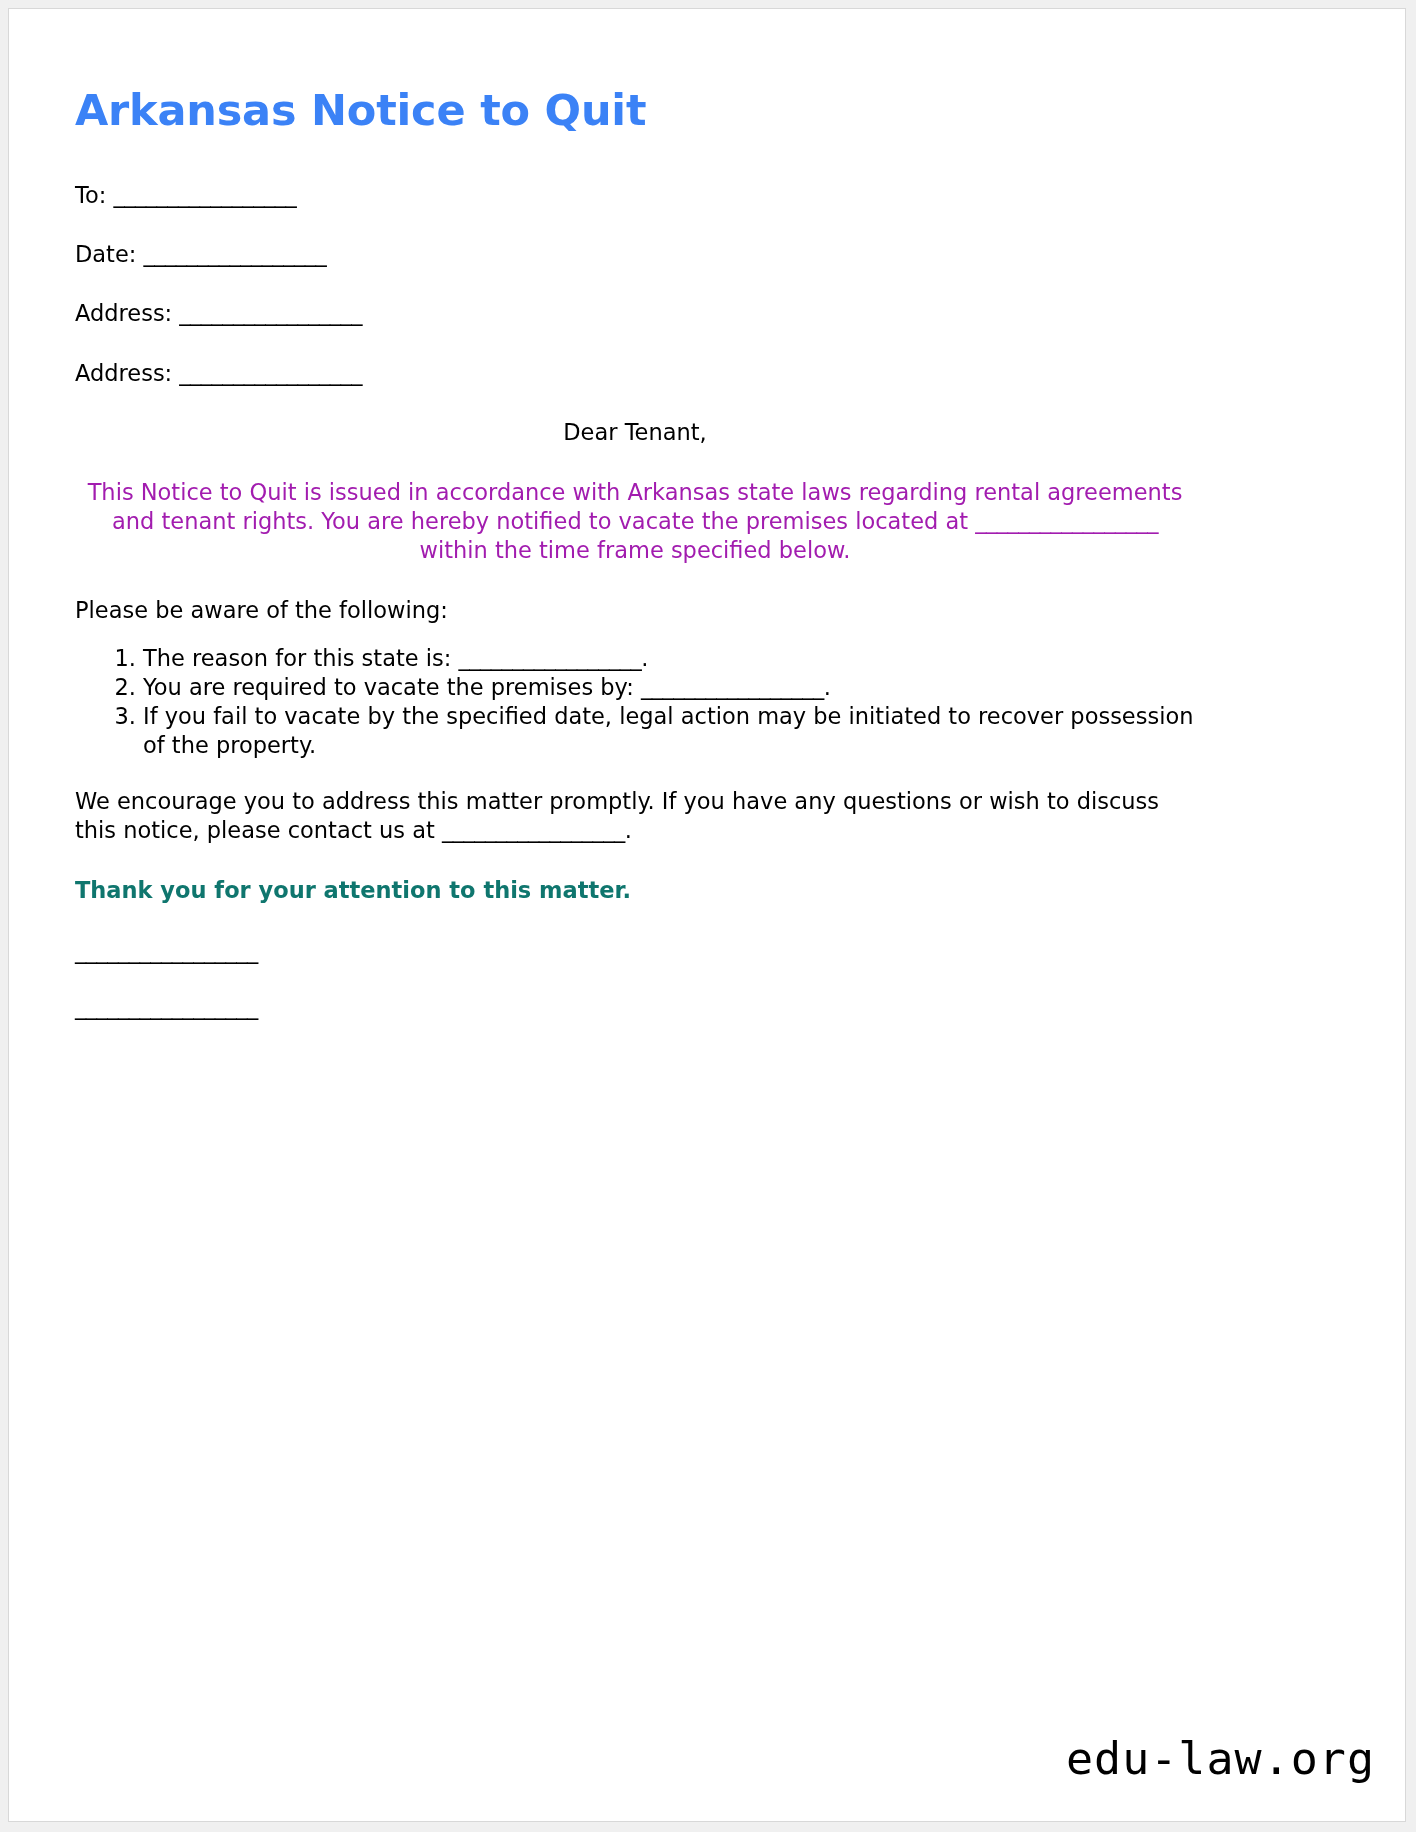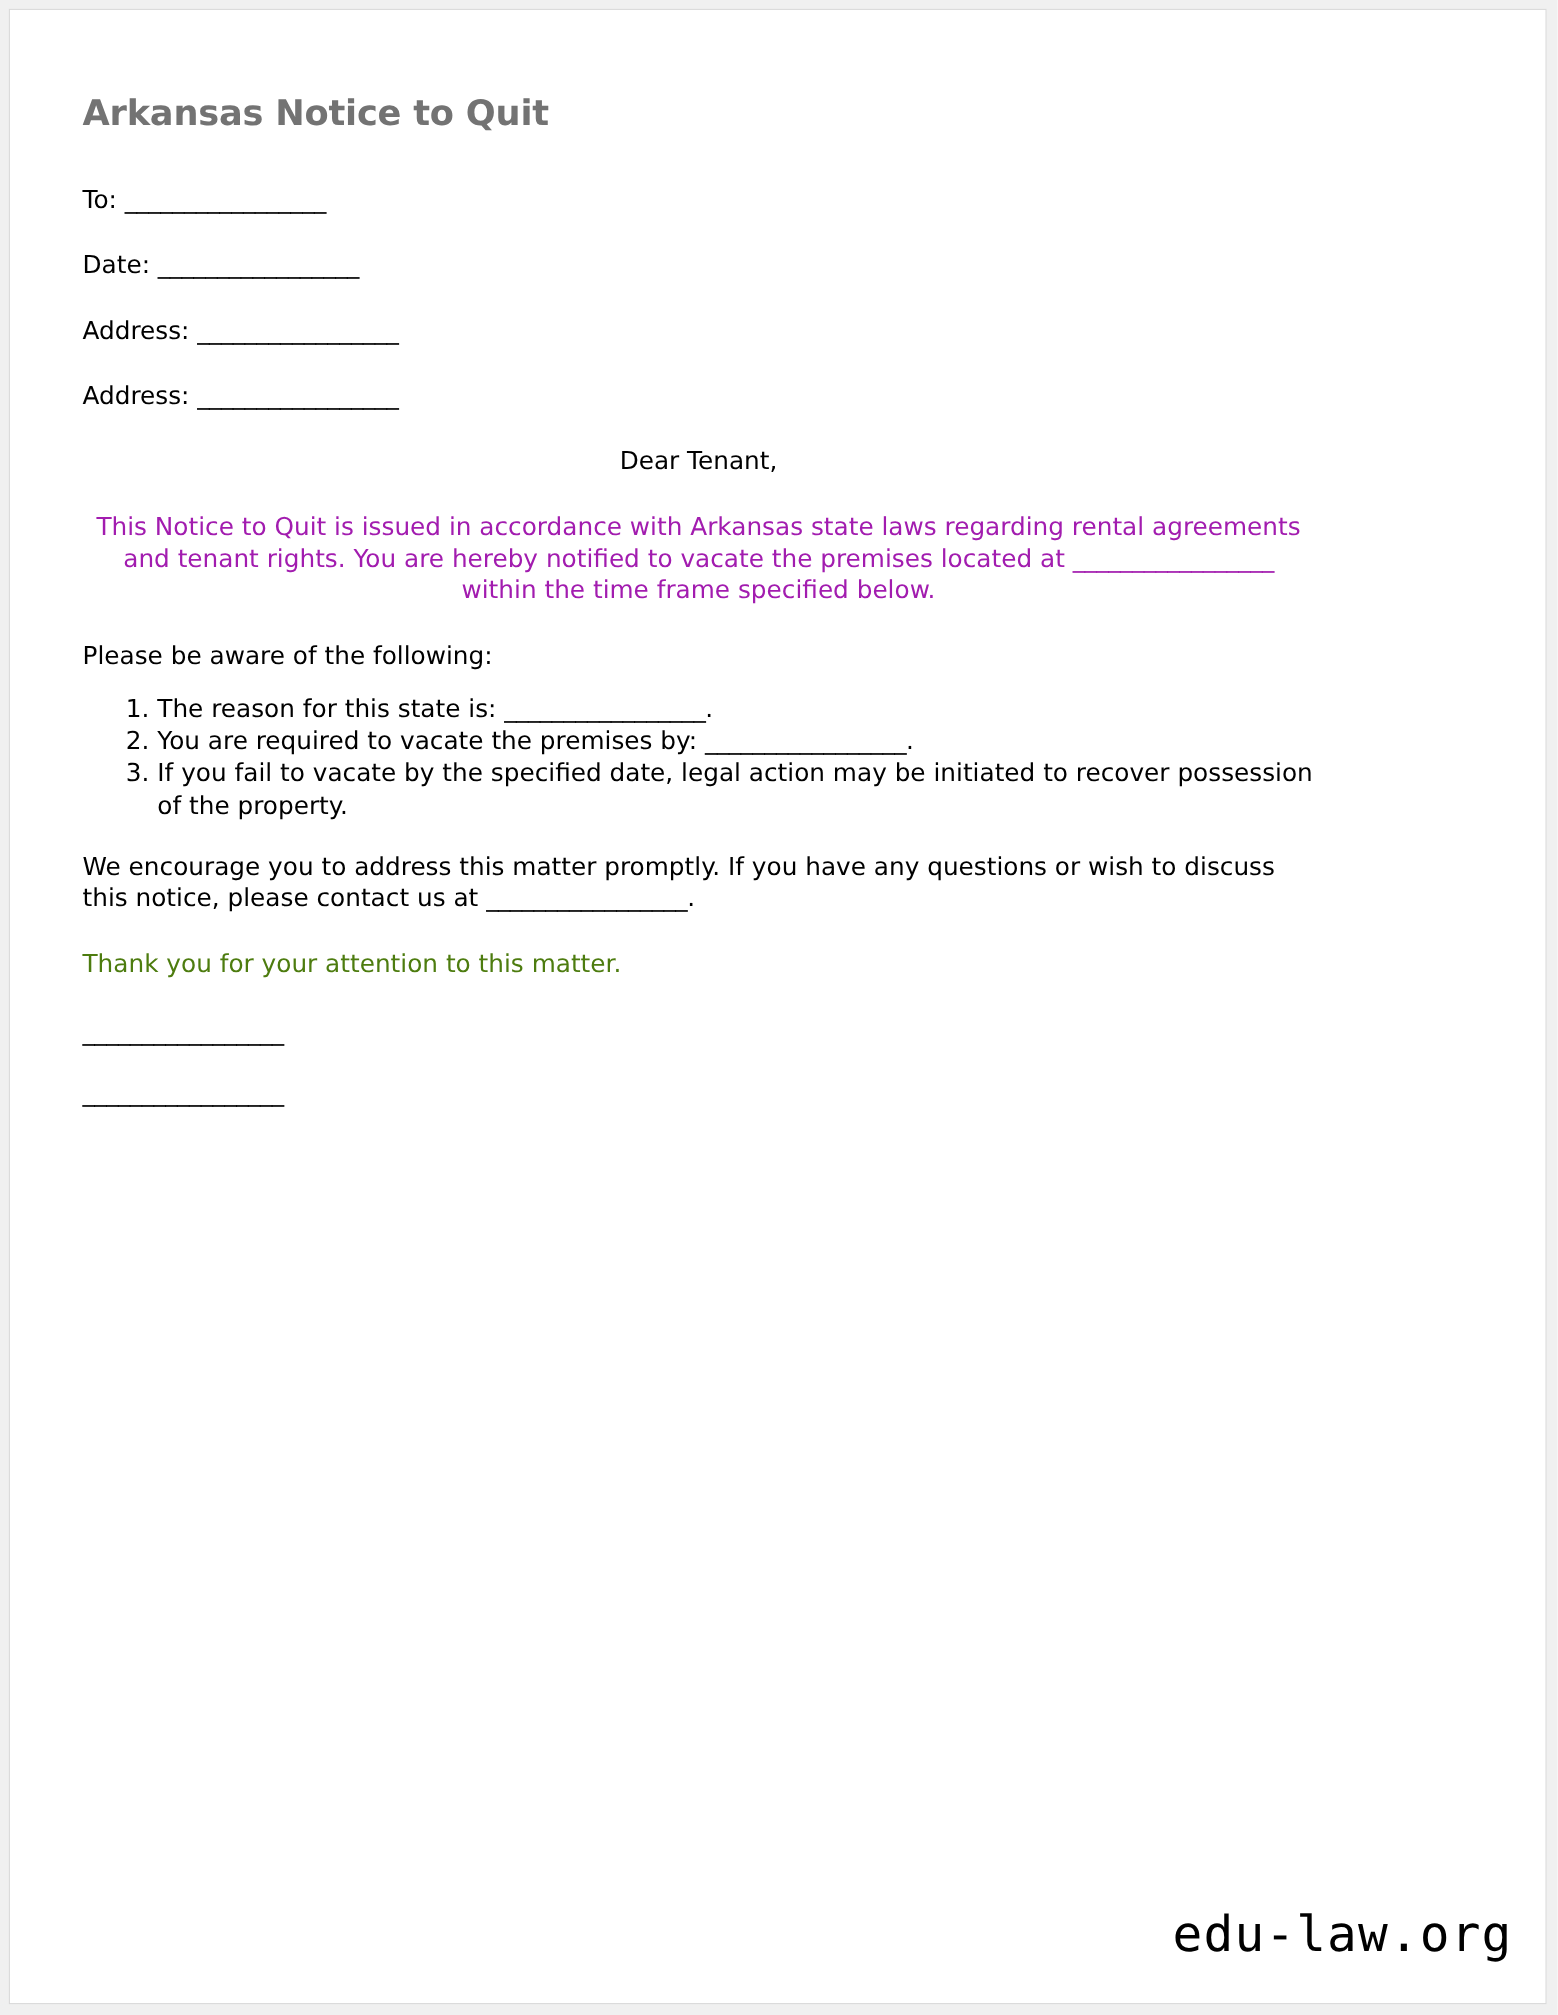--- a/index.html
+++ b/index.html
@@ -27,23 +27,23 @@
 
   .content {
     position: absolute;
     left: 66px;
     top: 76px;
     width: 1120px;
   }
 
   .doc-title {
     font-family: "DejaVu Sans", sans-serif;
-    font-size: 32px;
+    font-size: 43px;
     font-weight: bold;
-    color: #737373;
+    color: #3b82f6;
     letter-spacing: -0.2px;
     line-height: 1.18;
     margin: 0 0 44px 0;
   }
 
   .field-line {
     font-size: 22.5px;
     color: #000000;
     line-height: 1.35;
     margin: 0 0 29px 0;
@@ -91,23 +91,24 @@
 
   .closing-para {
     font-size: 22.5px;
     color: #000000;
     line-height: 1.30;
     margin: 0 0 30px 0;
   }
 
   .thanks-para {
     font-size: 22.5px;
-    color: #4d7c0f;
+    color: #0f766e;
     line-height: 1.35;
     margin: 16px 0 30px 0;
+    font-weight: bold;
   }
 
   .signoff {
     font-size: 22.5px;
     color: #000000;
     line-height: 1.35;
     margin: 0 0 42px 0;
   }
 
   .sig-blank {

